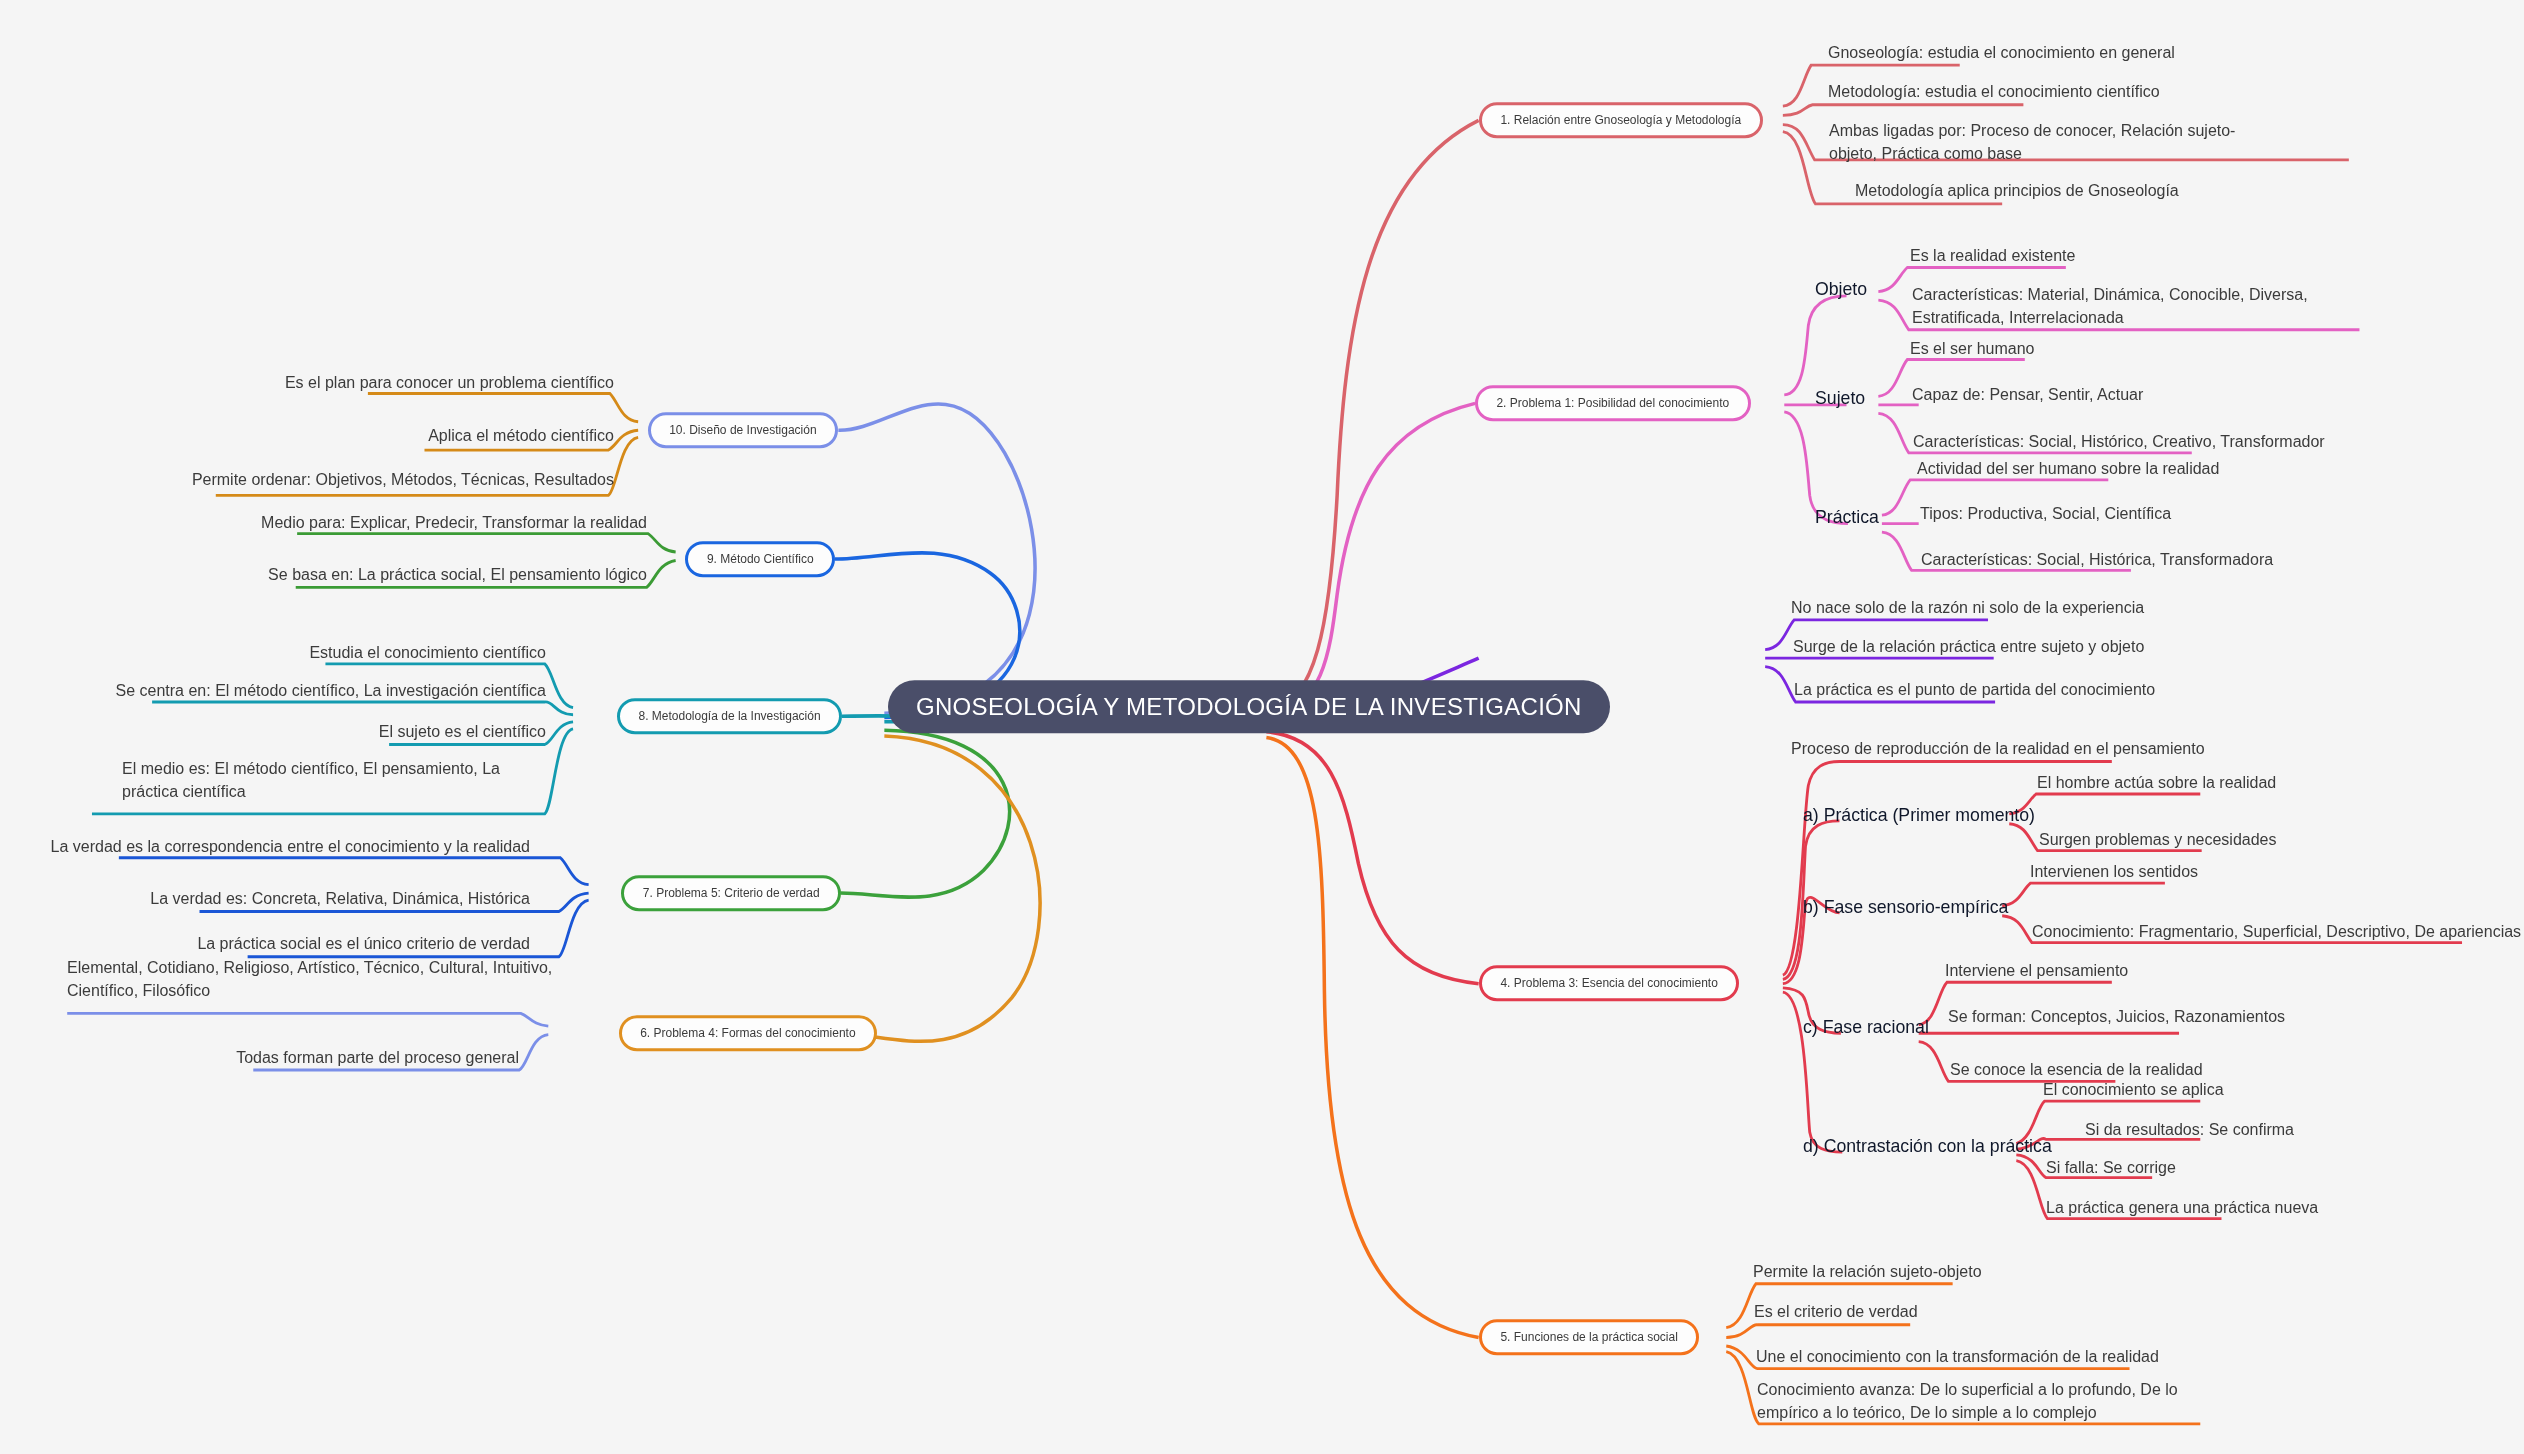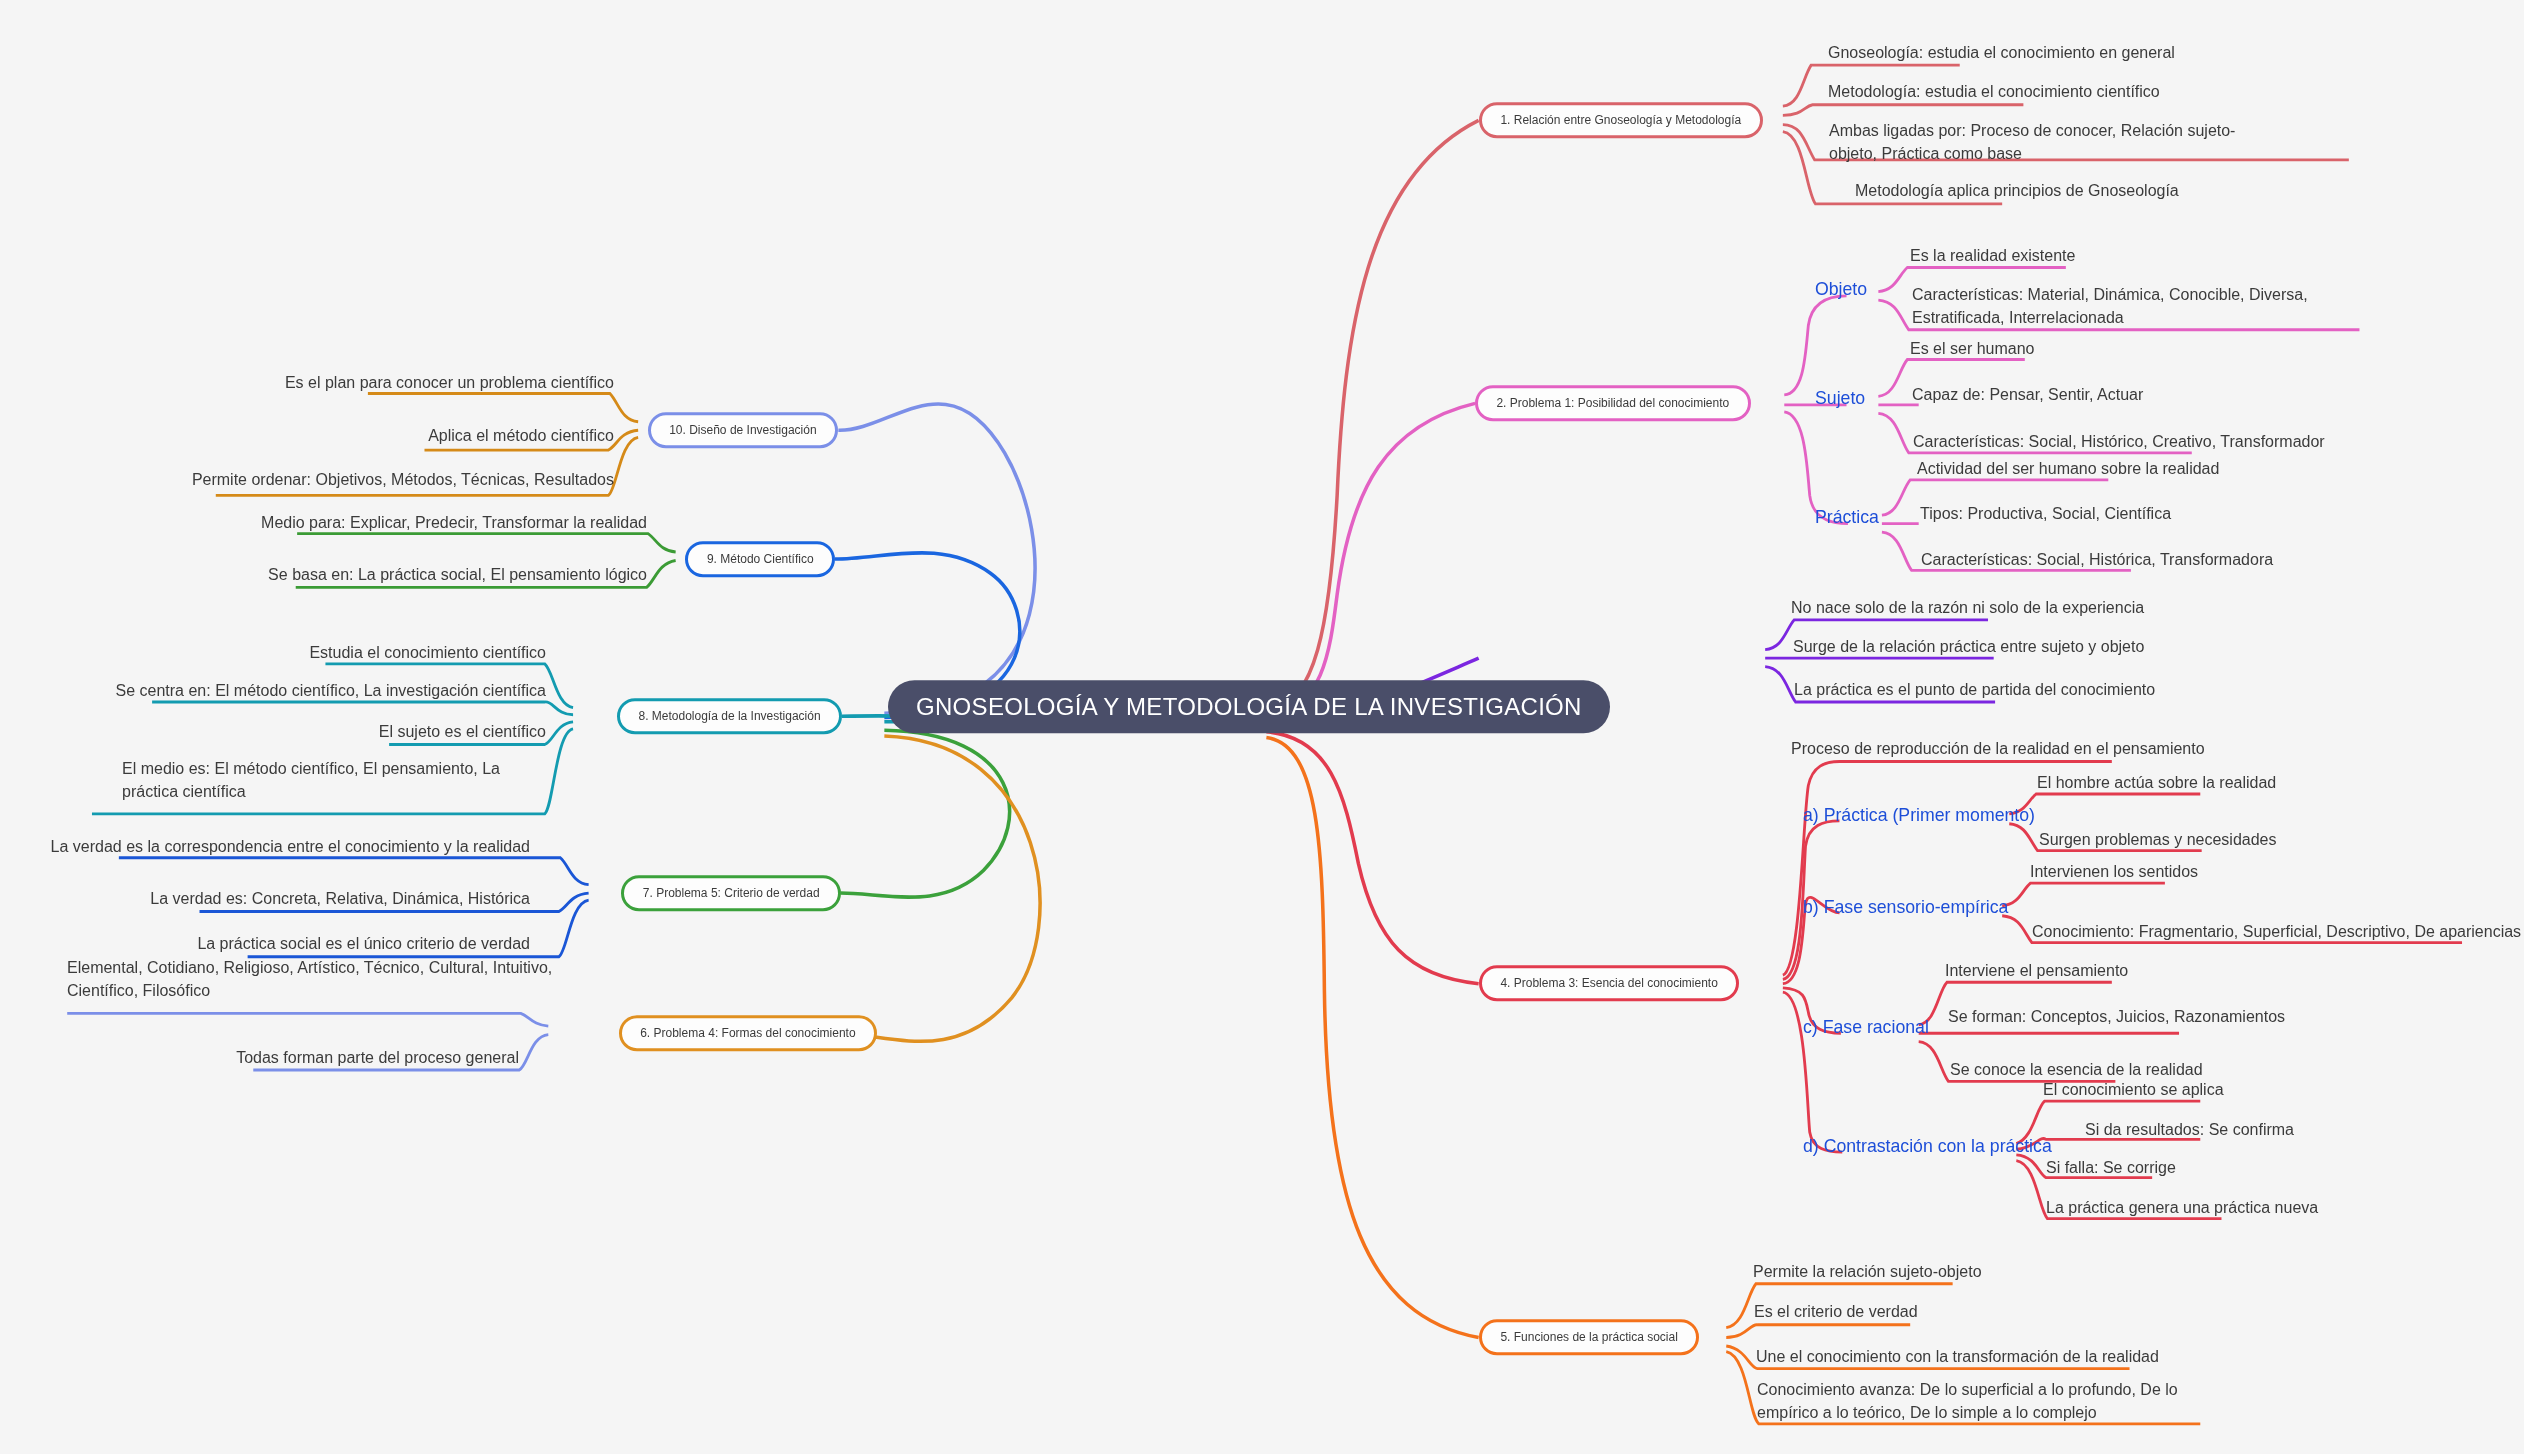--- a/index.html
+++ b/index.html
@@ -59,21 +59,21 @@
     line-height: 1.45;
     z-index: 20;
   }
   .lbl.nowrap { white-space: nowrap; }
   .lbl.right  { text-align: right; }
 
   
   .cat {
     position: absolute;
     font-size: 17.7px;
-    color: #1d4ed8;
+    color: #0f172a;
     white-space: nowrap;
     z-index: 20;
   }
 </style>
 </head>
 <body>
 
 <div id="canvas">
 
   <svg id="edges" viewBox="0 0 3569 2056" preserveAspectRatio="none" xmlns="http://www.w3.org/2000/svg">

